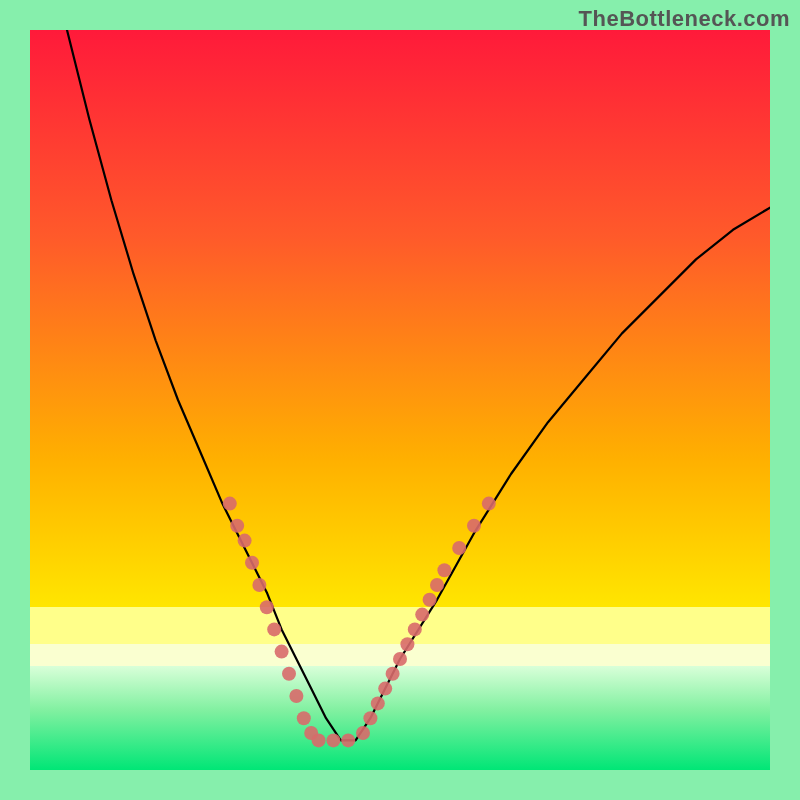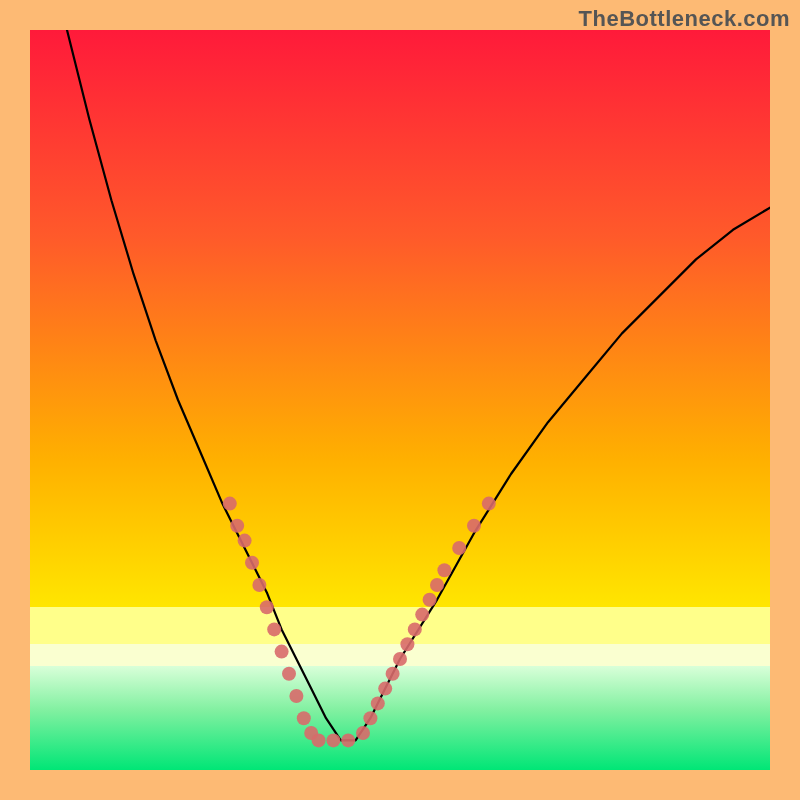--- a/index.html
+++ b/index.html
@@ -1,21 +1,21 @@
 <!DOCTYPE html>
 <html><head>
 <meta charset="utf-8">
 <style>
   * { margin: 0; padding: 0; box-sizing: border-box; }
   html, body { width: 800px; height: 800px; overflow: hidden; background: #000; }
   .frame {
     position: relative;
     width: 800px;
     height: 800px;
-    background: #fdba74;
+    background: #86efac;
   }
   .watermark {
     position: absolute;
     top: 6px;
     right: 10px;
     font-family: Arial, Helvetica, sans-serif;
     font-weight: bold;
     font-size: 22px;
     color: #555;
     letter-spacing: 0.5px;

